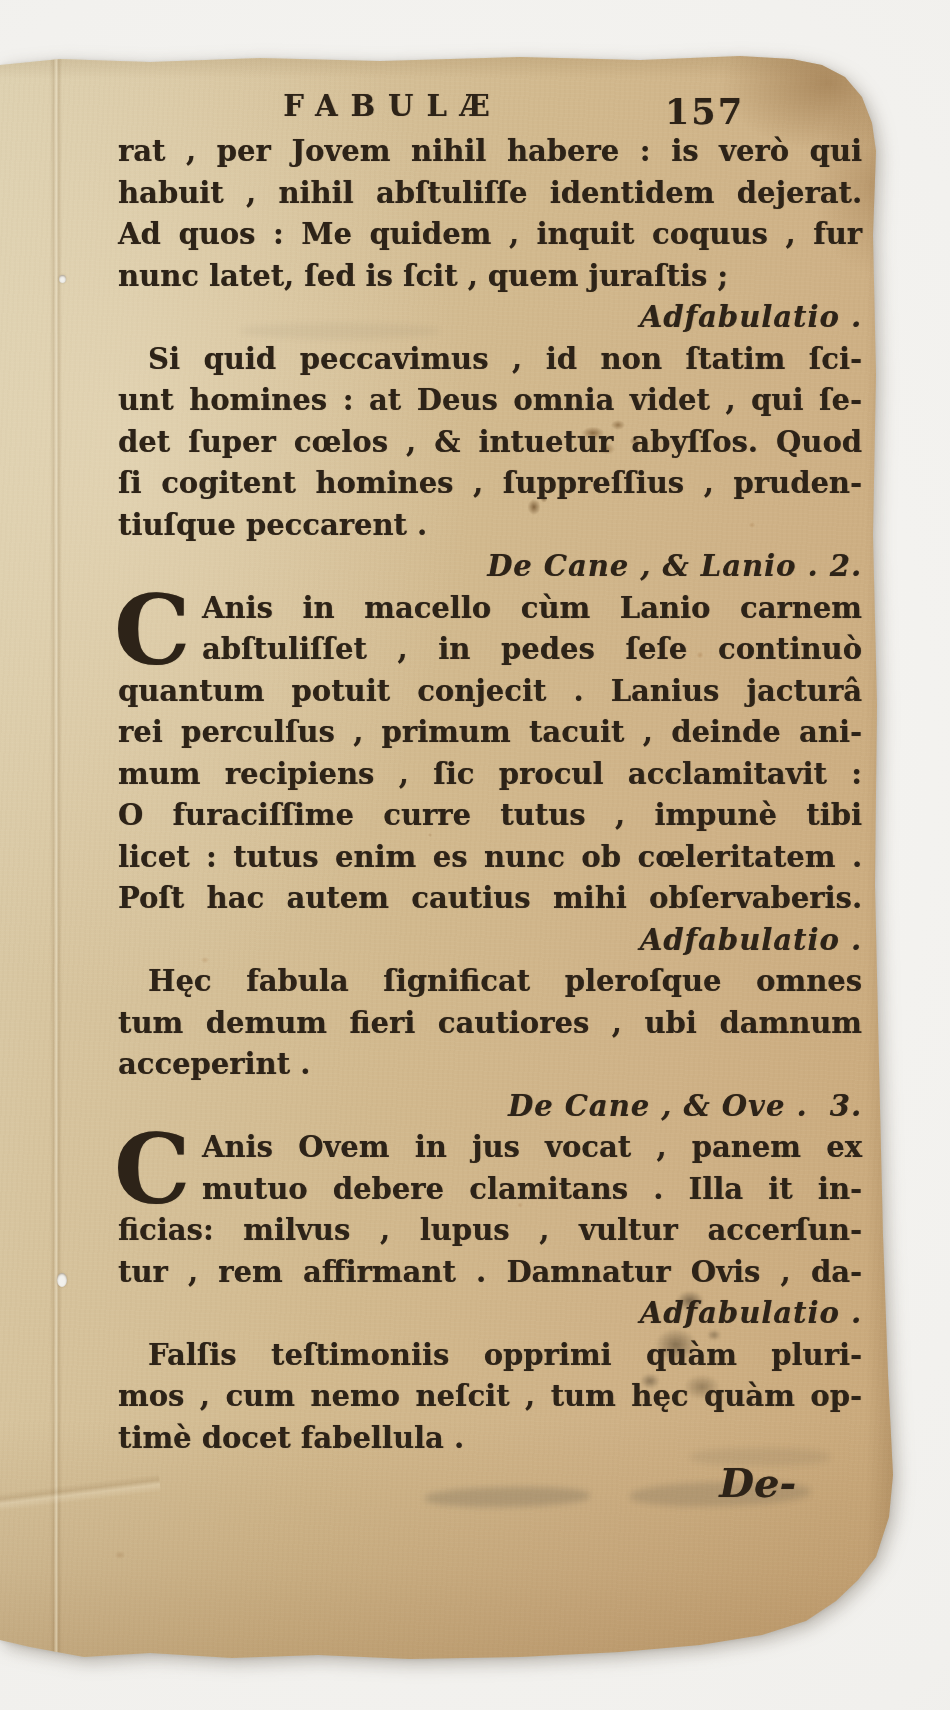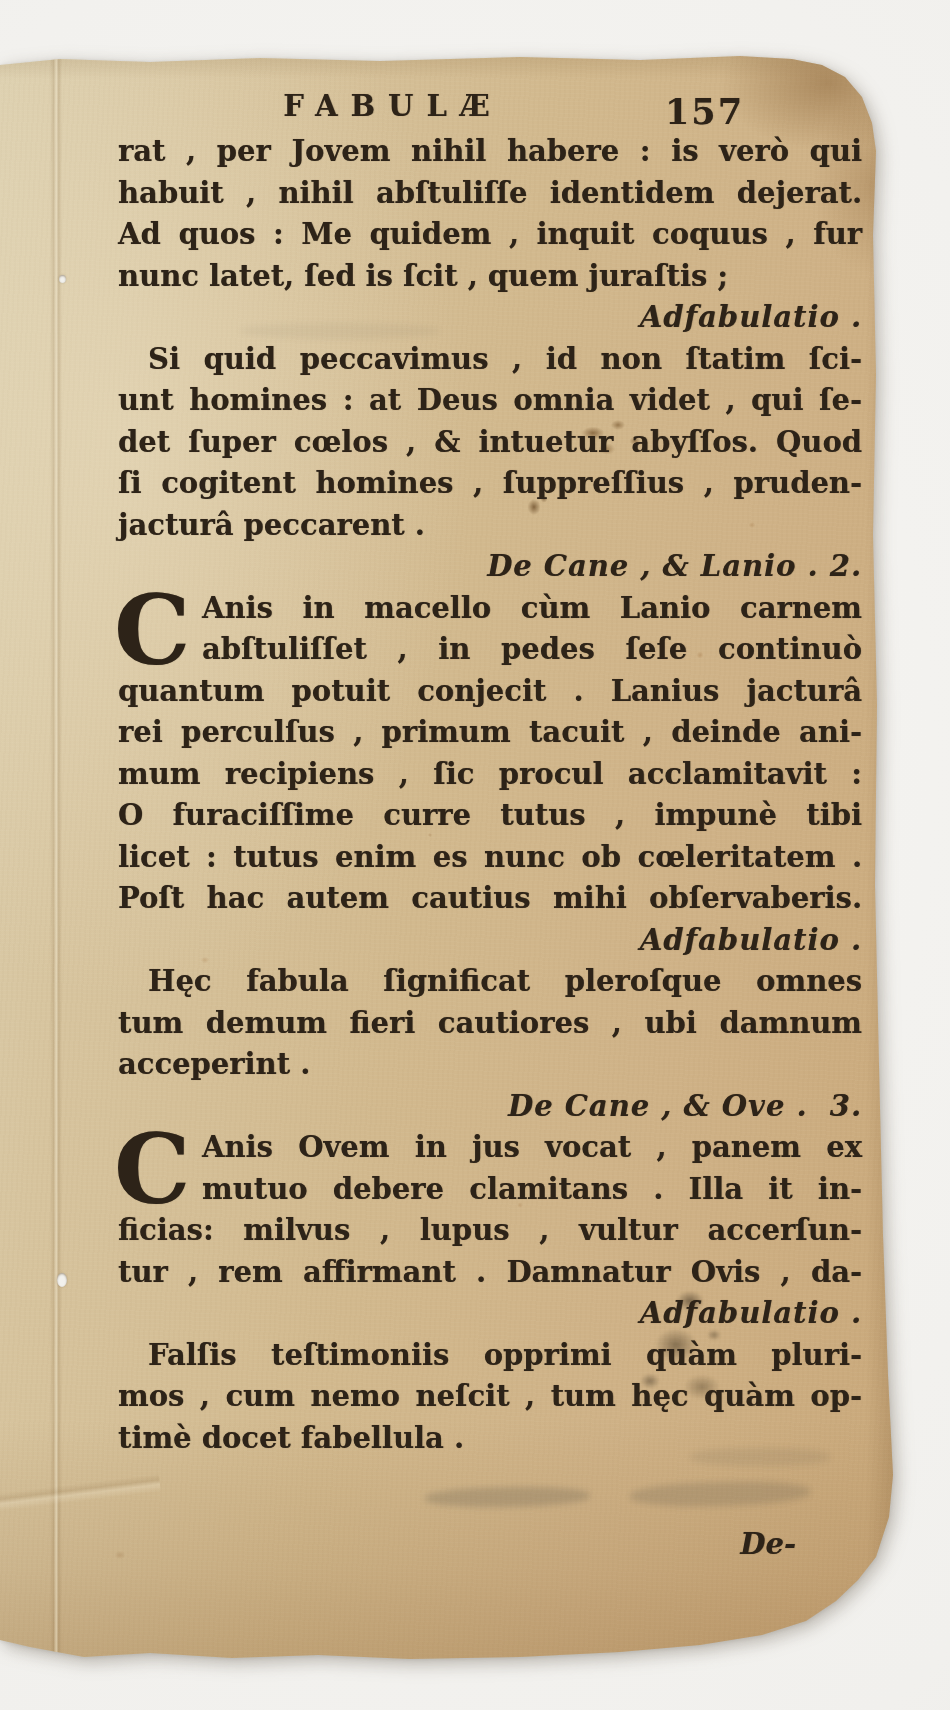--- a/index.html
+++ b/index.html
@@ -73,21 +73,21 @@
     text-shadow:.3px .4px .7px rgba(40,30,15,.5);}
   .textcol{position:absolute;top:76px;left:0;width:896px;padding:0 34px 0 118px;box-sizing:border-box;
     font-size:29px;font-weight:bold;color:#2d2318;text-shadow:.3px .4px .7px rgba(40,30,15,.55);}
   .line{height:41.5px;line-height:41.5px;overflow:visible;}
   .j{text-align:justify;text-align-last:justify;}
   .fi{text-indent:30px;}
   .ind{padding-left:84px;}
   .heading{height:41.5px;line-height:41.5px;text-align:right;font-style:italic;white-space:pre;letter-spacing:1px;}
   .fable{position:relative;}
   .dropcap{position:absolute;left:-4px;top:4px;font-size:96px;line-height:78px;font-weight:bold;}
-  .catchword{position:absolute;right:100px;top:1472px;font-size:29px;font-weight:bold;font-style:italic;color:#2d2318;
+  .catchword{position:absolute;right:100px;top:1404px;font-size:40px;font-weight:bold;font-style:italic;color:#2d2318;
     text-shadow:.3px .4px .8px rgba(40,30,15,.55);}
 </style>
 </head>
 <body>
 
 <div class="shadow-wrap">
   <div class="page">
 
     <div class="crease"></div>
     <div class="crease2"></div>
@@ -112,21 +112,21 @@
       <div class="line j">habuit , nihil abſtuliſſe identidem dejerat.</div>
       <div class="line j">Ad quos : Me quidem , inquit coquus , fur</div>
       <div class="line">nunc latet, ſed is ſcit , quem juraſtis ;</div>
 
       <div class="heading">Adfabulatio .</div>
 
       <div class="line j fi">Si quid peccavimus , id non ſtatim ſci-</div>
       <div class="line j">unt homines : at Deus omnia videt , qui ſe-</div>
       <div class="line j">det ſuper cœlos , &amp; intuetur abyſſos. Quod</div>
       <div class="line j">ſi cogitent homines , ſuppreſſius , pruden-</div>
-      <div class="line">jacturâ peccarent .</div>
+      <div class="line">tiuſque peccarent .</div>
 
       <div class="heading">De Cane , &amp; Lanio . 2.</div>
 
       <div class="fable">
         <span class="dropcap">C</span>
         <div class="line j ind">Anis in macello cùm Lanio carnem</div>
         <div class="line j ind">abſtuliſſet , in pedes ſeſe continuò</div>
         <div class="line j">quantum potuit conjecit . Lanius jacturâ</div>
         <div class="line j">rei perculſus , primum tacuit , deinde ani-</div>
         <div class="line j">mum recipiens , ſic procul acclamitavit :</div>

